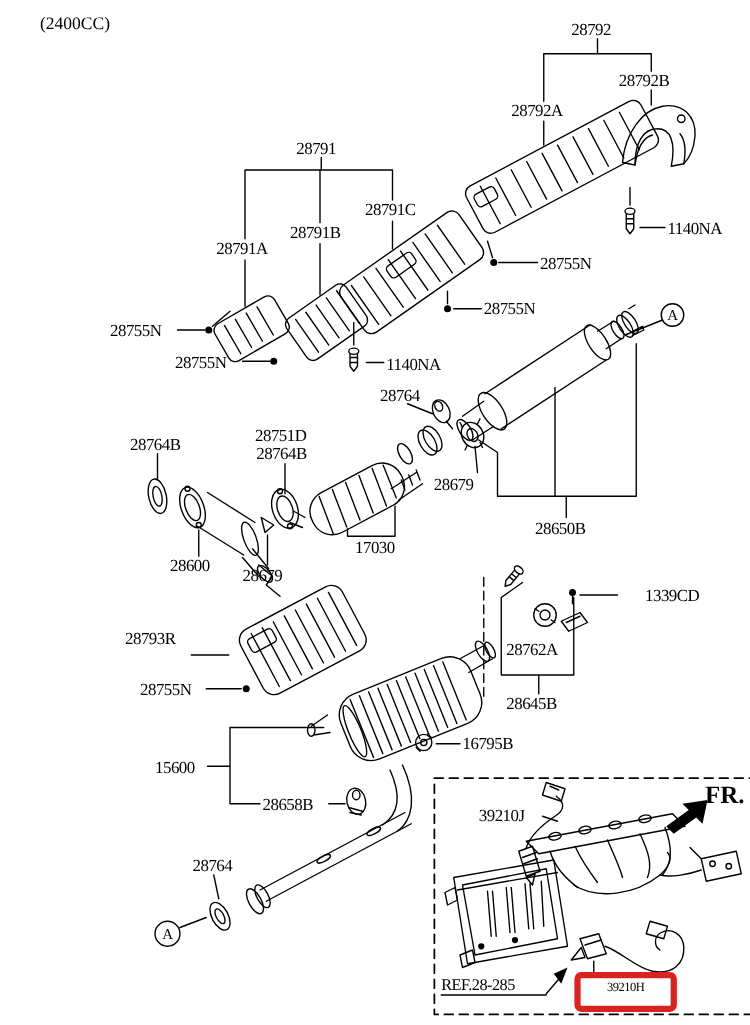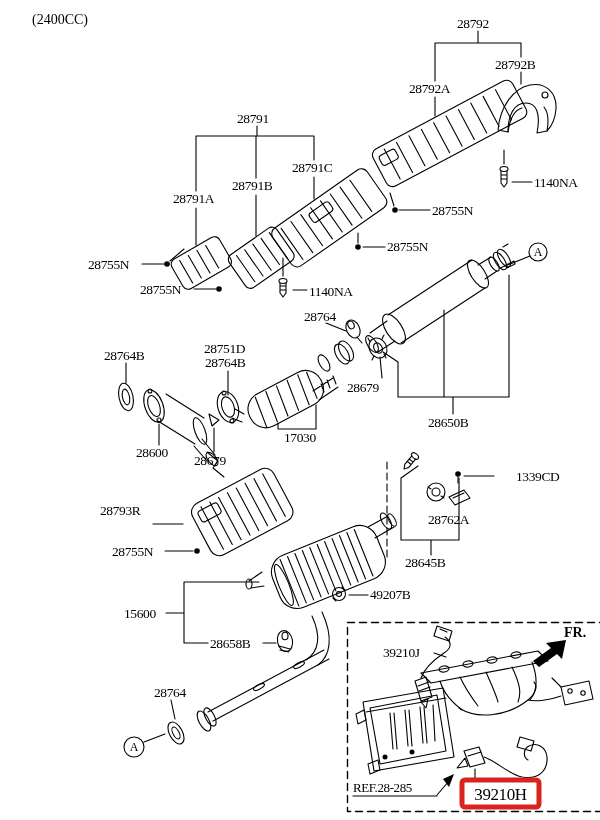--- a/index.html
+++ b/index.html
@@ -6,23 +6,23 @@
   #stage{position:relative;width:600px;height:820px;background:#fff;overflow:hidden;
          font-family:Liberation Serif, serif;margin-left:16px;}
   #stage svg{position:absolute;left:0;top:0;}
   .art{stroke:#000;stroke-width:1.1;fill:none;stroke-linecap:round;stroke-linejoin:round;}
   .blk{fill:#000;stroke:none;}
   .wht{fill:#fff;}
   .lbl{position:absolute;font-size:13.5px;line-height:1;color:#000;letter-spacing:-0.4px;
        white-space:nowrap;}
   .eng{font-size:14px;letter-spacing:0;}
   .ctr{text-align:center;}
-  .fr{font-weight:bold;font-size:14px;letter-spacing:0;}
+  .fr{font-weight:bold;font-size:20px;letter-spacing:0;}
   .ref{font-size:13px;}
-  .hl{font-size:17px;}
+  .hl{font-size:10px;}
 </style>
 </head>
 <body>
 
 <div id="stage">
 
 <svg width="600" height="820" viewBox="0 0 600 820">
   <g class="art">
 
     <g>
@@ -311,25 +311,25 @@
 <div class="lbl" style="left:288px;top:310px">28764</div>
 <div class="lbl" style="left:88px;top:349px">28764B</div>
 <div class="lbl" style="left:188px;top:342px">28751D</div>
 <div class="lbl" style="left:189px;top:356px">28764B</div>
 <div class="lbl" style="left:331px;top:381px">28679</div>
 <div class="lbl" style="left:412px;top:416px">28650B</div>
 <div class="lbl" style="left:268px;top:431px">17030</div>
 <div class="lbl" style="left:120px;top:446px">28600</div>
 <div class="lbl" style="left:178px;top:454px">28679</div>
 <div class="lbl" style="left:500px;top:470px">1339CD</div>
-<div class="lbl" style="left:412px;top:513px">28762A</div>
+<div class="lbl" style="left:389px;top:513px">28762A</div>
 <div class="lbl" style="left:389px;top:556px">28645B</div>
 <div class="lbl" style="left:84px;top:504px">28793R</div>
 <div class="lbl" style="left:96px;top:545px">28755N</div>
-<div class="lbl" style="left:354px;top:588px">49207B</div>
+<div class="lbl" style="left:354px;top:588px">16795B</div>
 <div class="lbl" style="left:108px;top:607px">15600</div>
 <div class="lbl" style="left:194px;top:637px">28658B</div>
 <div class="lbl" style="left:138px;top:686px">28764</div>
 
 <div class="lbl ctr" style="left:514px;top:246px;width:16px;font-size:12px">A</div>
 <div class="lbl ctr" style="left:110px;top:741px;width:16px;font-size:12px">A</div>
 
 <div class="lbl fr" style="left:548px;top:626px">FR.</div>
 <div class="lbl" style="left:367px;top:646px">39210J</div>
 <div class="lbl ref" style="left:337px;top:781px">REF.28-285</div>

